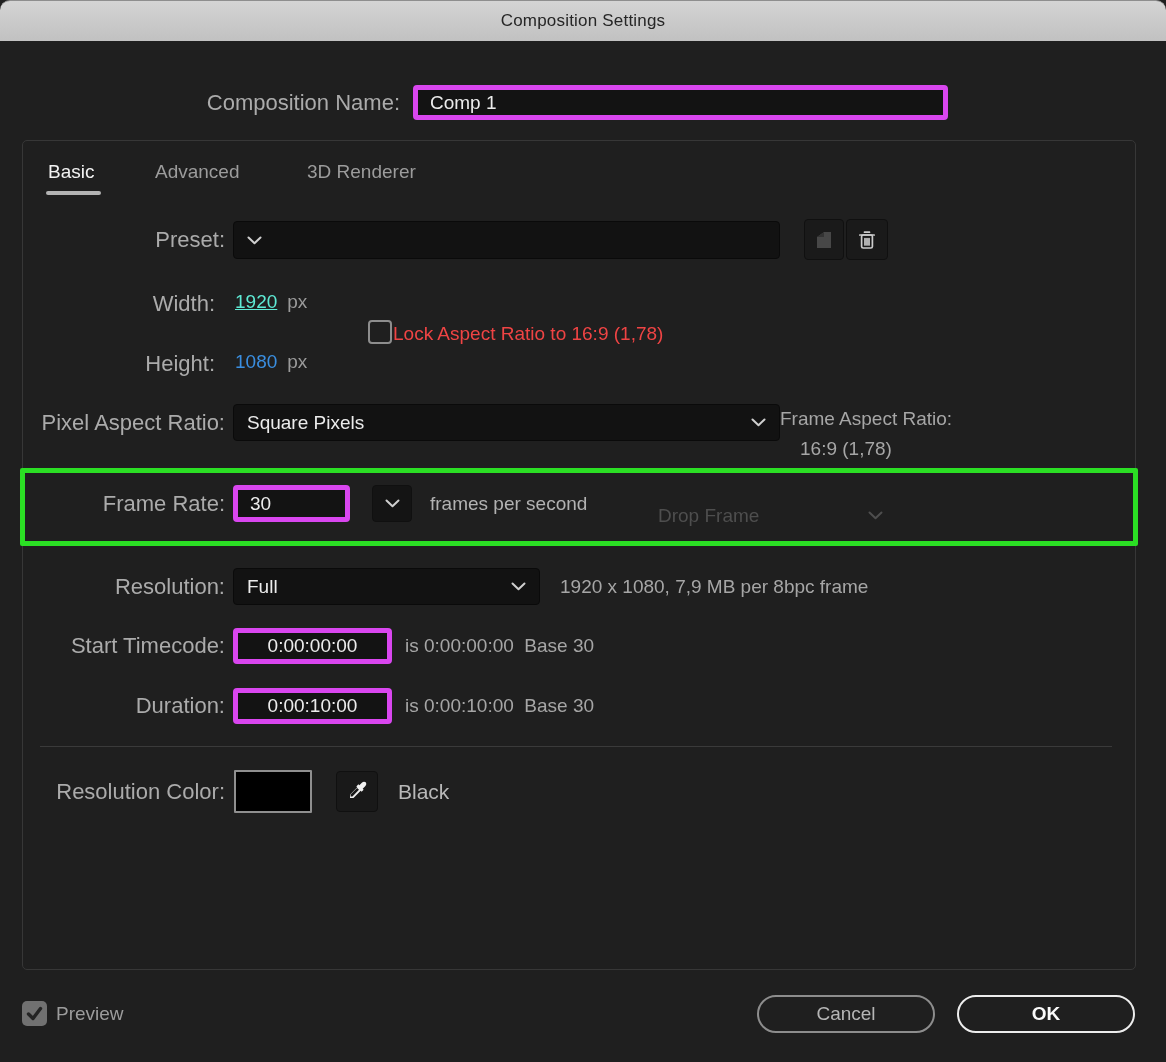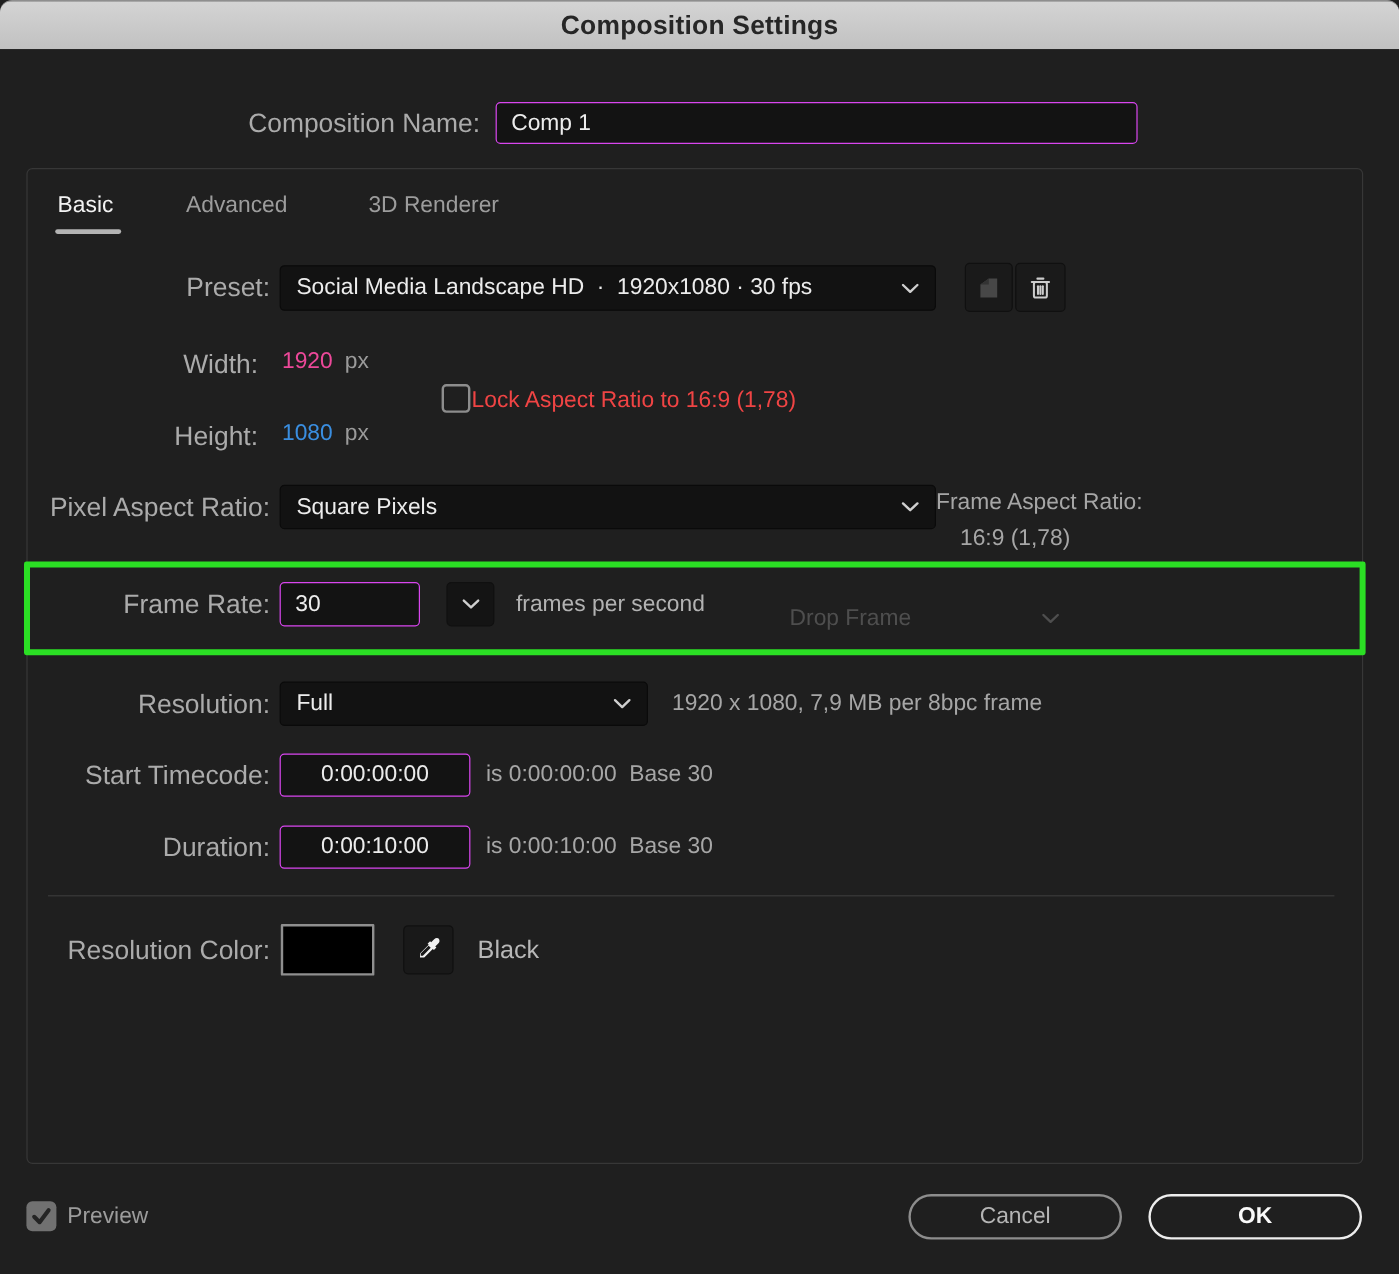--- a/index.html
+++ b/index.html
@@ -13,31 +13,31 @@
   .pre{white-space:pre;}
 
   
   .titlebar{
     left:0;top:0;width:1166px;height:41px;
     background:linear-gradient(#d4d4d4,#c1c1c1);
     border-radius:10px 10px 0 0;
     display:flex;align-items:center;justify-content:center;
     border-top:1px solid #8e8e8e;
   }
-  .titlebar .ttl{font-size:22px;font-weight:bold;color:#262626;letter-spacing:.2px;}
+  .titlebar .ttl{font-size:17px;font-weight:normal;color:#262626;letter-spacing:.2px;}
 
   
   .lbl{color:#ababab;font-size:22px;text-align:right;}
   .info{color:#a6a6a6;font-size:19px;}
   .val-blue{font-size:19px;cursor:ew-resize;}
   .unit{color:#9a9a9a;font-size:19px;}
 
   
   .input{
-    background:#131313;border:1px solid #d946ef;border-radius:4px;
+    background:#131313;border:5px solid #d946ef;border-radius:4px;
     color:#ececec;font-size:19px;font-family:"Liberation Sans",sans-serif;
     padding:0 12px;outline:none;
   }
   .dropdown{
     background:#121212;border:1px solid #0a0a0a;border-radius:4px;
     color:#ececec;font-size:19px;
     display:flex;align-items:center;justify-content:space-between;
     padding:0 13px;cursor:default;
   }
   .iconbtn{
@@ -90,21 +90,20 @@
 
 <div class="abs panel"></div>
 
 <div class="abs tab tab-active" style="left:48px;top:161px;">Basic</div>
 <div class="abs tab-underline" style="left:46px;top:191px;width:55px;"></div>
 <div class="abs tab tab-idle" style="left:155px;top:161px;">Advanced</div>
 <div class="abs tab tab-idle" style="left:307px;top:161px;">3D Renderer</div>
 
 <div class="abs lbl" style="left:22px;top:221px;width:203px;line-height:38px;">Preset:</div>
 <div class="abs dropdown" style="left:233px;top:221px;width:547px;height:38px;">
-  <span class="pre">Social Media Landscape HD  ·  1920x1080 · 30 fps</span>
   <span style="display:flex;">
     <svg width="15" height="9" viewBox="0 0 15 9">
         <polyline points="1.5,1.5 7.5,7.2 13.5,1.5" fill="none" stroke="#cfcfcf" stroke-width="2" stroke-linecap="round" stroke-linejoin="round"></polyline>
       </svg>
   </span>
 </div>
 <div class="abs iconbtn" style="left:804px;top:219px;width:40px;height:41px;">
   <span style="display:flex;">
     <svg width="22" height="22" viewBox="0 0 22 22">
       <polygon points="4,8 11,3 18,3 18,19 4,19" fill="#474747"></polygon>
@@ -120,21 +119,21 @@
       <rect x="6.6" y="7" width="10.8" height="13" rx="1.6"></rect>
       <path d="M10 10.5v6.4"></path>
       <path d="M12 10.5v6.4"></path>
       <path d="M14 10.5v6.4"></path>
     </svg>
   </span>
 </div>
 
 <div class="abs lbl" style="left:22px;top:291px;width:193px;line-height:26px;">Width:</div>
 <div class="abs" style="left:235px;top:291px;display:flex;gap:10px;align-items:baseline;">
-  <span class="val-blue" style="color:#ec4899;">1920</span>
+  <span class="val-blue" style="color:#5eead4;text-decoration:underline;">1920</span>
   <span class="unit">px</span>
 </div>
 
 <div class="abs checkbox-empty" style="left:368px;top:320px;"></div>
 <div class="abs info" style="left:393px;top:321px;line-height:25px;color:#ef4444;">Lock Aspect Ratio to 16:9 (1,78)</div>
 
 <div class="abs lbl" style="left:22px;top:351px;width:193px;line-height:26px;">Height:</div>
 <div class="abs" style="left:235px;top:351px;display:flex;gap:10px;align-items:baseline;">
   <span class="val-blue" style="color:#3a8ee0;">1080</span>
   <span class="unit">px</span>

